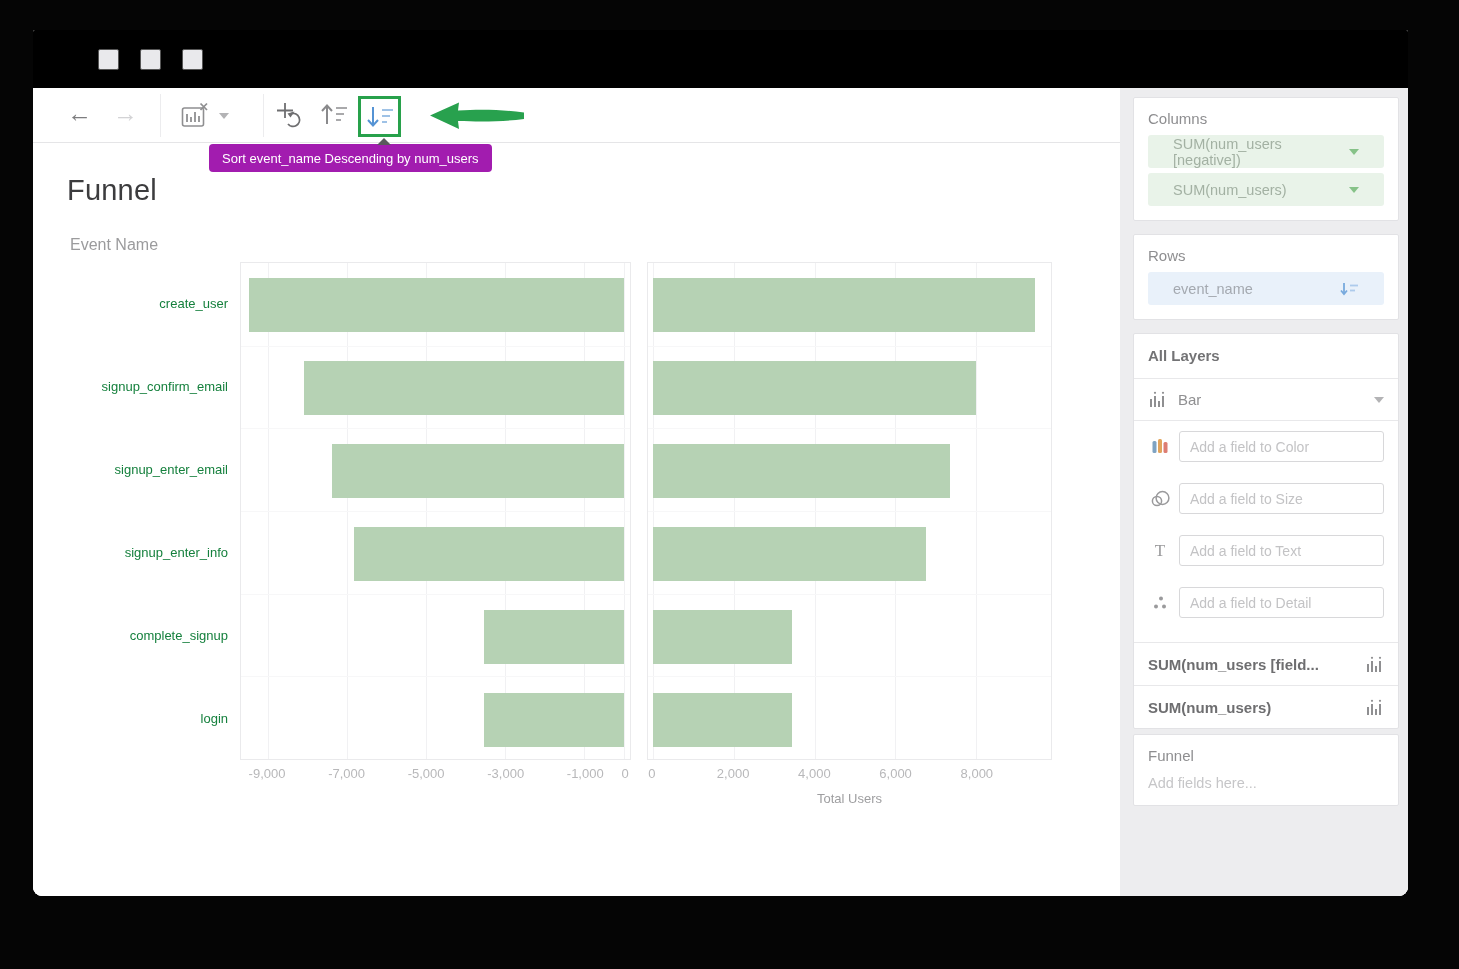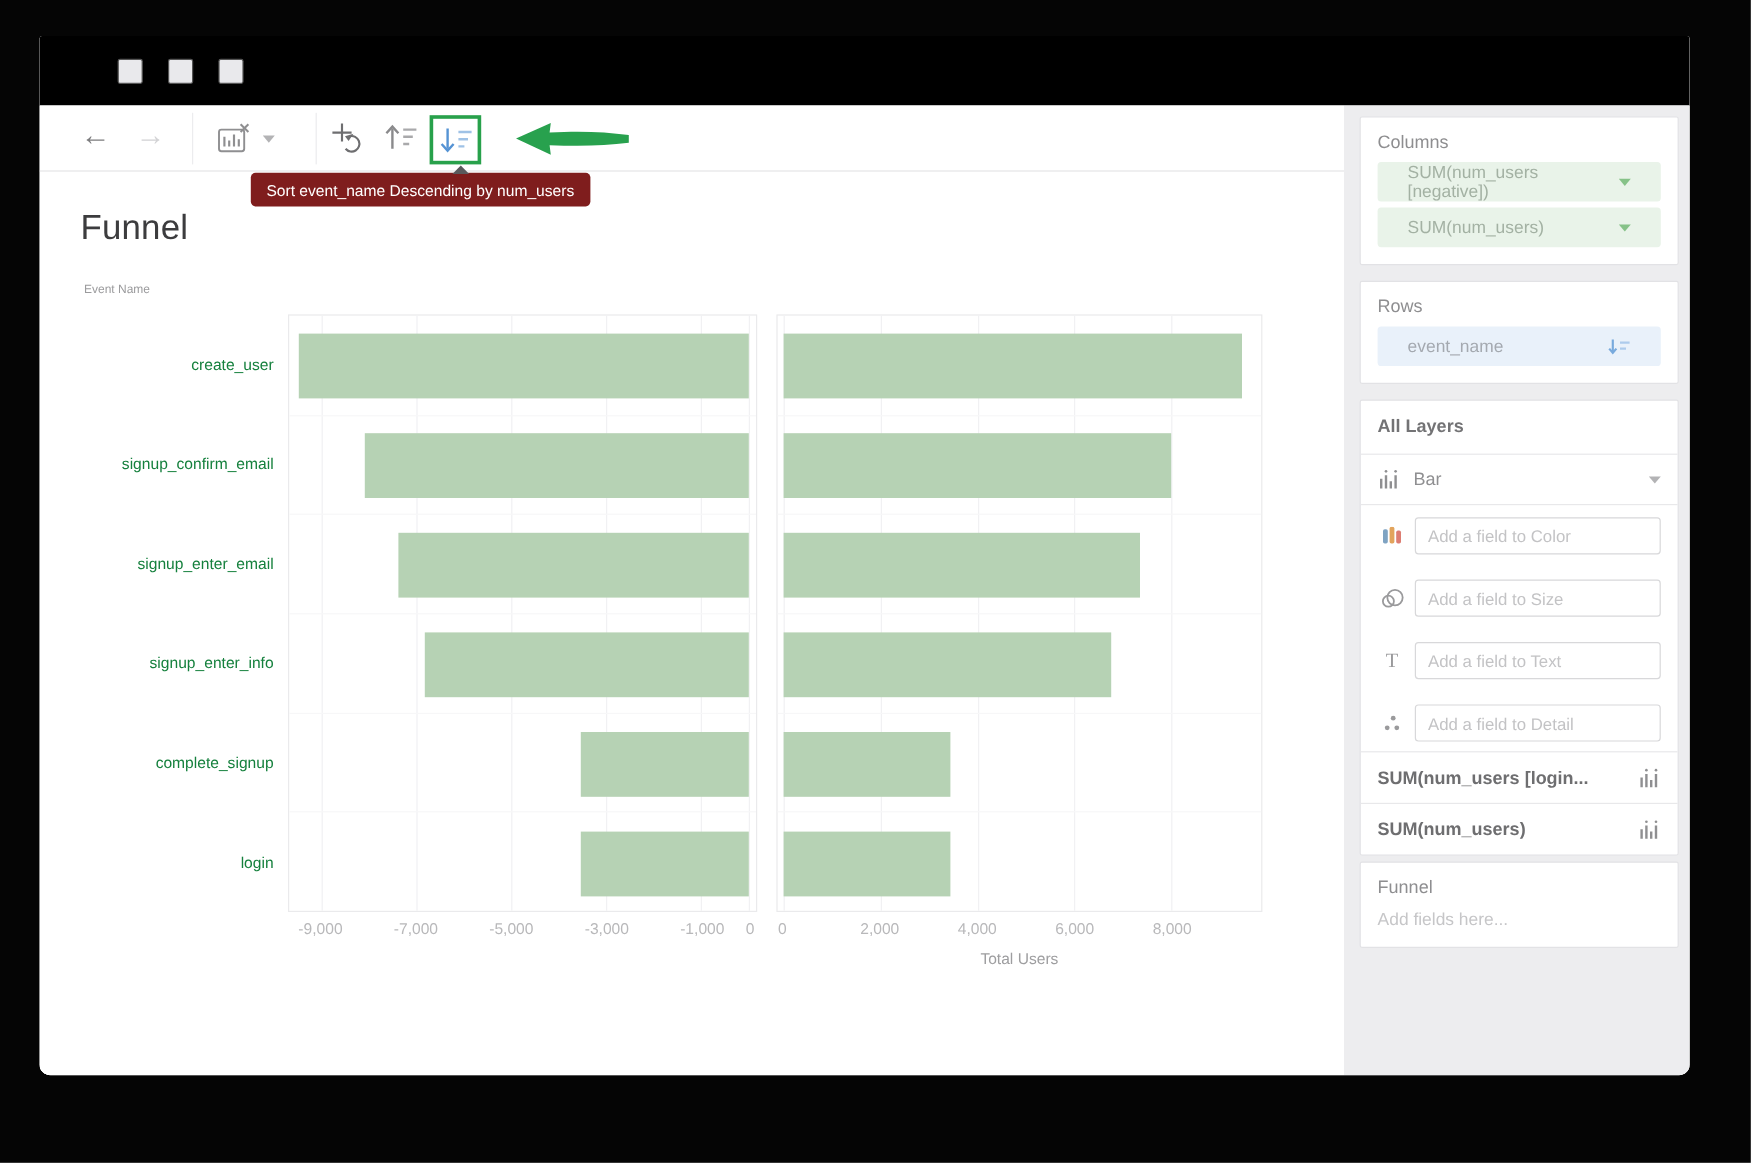--- a/index.html
+++ b/index.html
@@ -36,31 +36,31 @@
   .swap-axes { left: 243px; top: 14px; }
   .sort-asc { left: 287px; top: 14px; }
   .sort-desc-box {
     position: absolute; left: 325px; top: 8px; width: 43px; height: 41px;
     border: 3px solid #28a14b; background: #fff;
     display: flex; align-items: center; justify-content: center; cursor: pointer;
   }
   .anno-arrow { position: absolute; left: 396px; top: 12px; }
   .tooltip {
     position: absolute; left: 176px; top: 56px; height: 28px;
-    background: #7f1d1d; border-radius: 4px; color: #fff;
+    background: #a21caf; border-radius: 4px; color: #fff;
     font-size: 13px; display: inline-flex; align-items: center;
     padding: 0 13px; white-space: nowrap; z-index: 5;
   }
   .tooltip::before {
     content: ""; position: absolute; top: -6px; left: 168px;
     border-left: 7px solid transparent; border-right: 7px solid transparent;
     border-bottom: 7px solid #59595c;
   }
   .sheet-title { position: absolute; left: 34px; top: 86px; font-size: 29px; font-weight: 500; color: #3c3c3e; letter-spacing: 0.2px; }
-  .row-field-label { position: absolute; left: 37px; top: 148px; font-size: 10px; font-weight: 500; color: #9b9b9d; }
+  .row-field-label { position: absolute; left: 37px; top: 148px; font-size: 16px; font-weight: 500; color: #9b9b9d; }
 
   .row-labels { position: absolute; left: 30px; top: 174px; width: 165px; height: 498px; }
   .row-label {
     height: 83px; display: flex; align-items: center; justify-content: flex-end;
     color: #15803d; font-size: 13px; padding-right: 0;
   }
   .pane { position: absolute; top: 174px; height: 498px; background: #fff; border: 1px solid #eaeaec; }
   .pane-neg { left: 207px; width: 391px; }
   .pane-pos { left: 614px; width: 405px; }
   .gridline { position: absolute; top: 0; bottom: 0; width: 1px; background: #f1f1f3; }
@@ -319,34 +319,34 @@
                 <circle cx="6" cy="11" r="4.6" fill="none" stroke="#9a9a9c" stroke-width="1.5"></circle>
                 <circle cx="11.5" cy="8" r="6.4" fill="none" stroke="#9a9a9c" stroke-width="1.5"></circle>
               </svg>
             </span>
             <input class="shelf-input" placeholder="Add a field to Size" style="">
           </div>
           <div class="shelf-row">
             <span class="shelf-icon t-glyph">T</span>
             <input class="shelf-input" placeholder="Add a field to Text" style="">
           </div>
-          <div class="shelf-row" style="margin-bottom:0">
+          <div class="shelf-row" style="margin-bottom:16px">
             <span class="shelf-icon">
               <svg width="16" height="15" viewBox="0 0 16 15">
                 <circle cx="9" cy="3.5" r="2" fill="#9a9a9c"></circle>
                 <circle cx="4" cy="11.5" r="2" fill="#9a9a9c"></circle>
                 <circle cx="12" cy="11.5" r="2" fill="#9a9a9c"></circle>
               </svg>
             </span>
             <input class="shelf-input" placeholder="Add a field to Detail" style="">
           </div>
         </div>
 
         <div class="measure-row">
-          <span>SUM(num_users [login...</span>
+          <span>SUM(num_users [field...</span>
           <span class="spacer"></span>
           <svg width="19" height="17" viewBox="0 0 19 17">
             <line x1="3" y1="16" x2="3" y2="8" stroke="#8f8f91" stroke-width="2"></line>
             <line x1="7" y1="16" x2="7" y2="5" stroke="#8f8f91" stroke-width="2"></line>
             <circle cx="7" cy="1.8" r="1.1" fill="#8f8f91"></circle>
             <line x1="11" y1="16" x2="11" y2="10" stroke="#8f8f91" stroke-width="2"></line>
             <line x1="15" y1="16" x2="15" y2="5" stroke="#8f8f91" stroke-width="2"></line>
             <circle cx="15" cy="1.8" r="1.1" fill="#8f8f91"></circle>
           </svg>
         </div>

